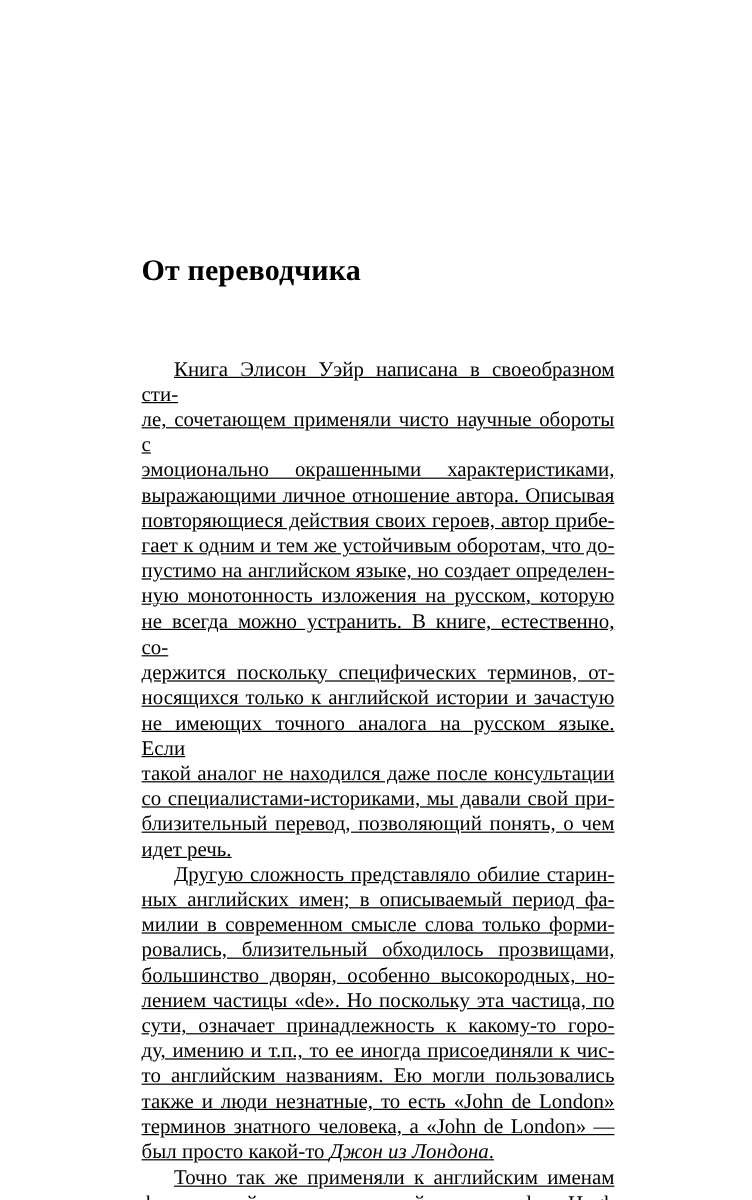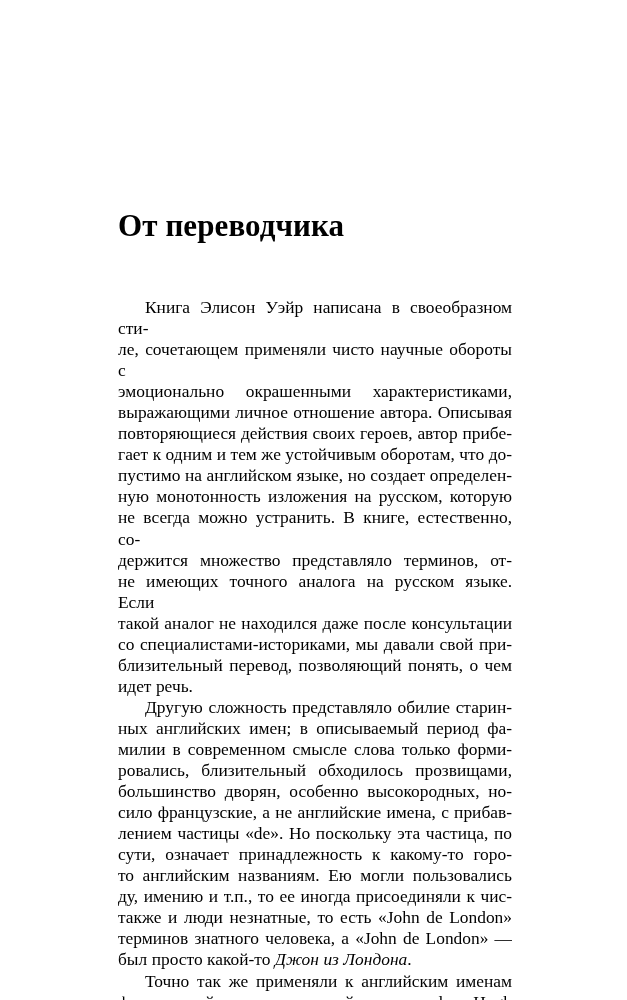--- a/index.html
+++ b/index.html
@@ -26,21 +26,21 @@
 
   
   .text-column {
     position: absolute;
     left: 118px;
     top: 212px;
     width: 394px;
   }
 
   .page-title {
-    font-size: 31px;
+    font-size: 25px;
     font-weight: bold;
     line-height: 28px;
     letter-spacing: 0.1px;
     margin: 0;
     padding: 0;
   }
 
   .body-text {
     margin-top: 57px;
   }
@@ -54,20 +54,21 @@
     text-justify: inter-word;
     text-indent: 27px;
     hyphens: manual;
     word-spacing: 0.1px;
   }
 
   
   p.para .ln {
     display: block;
     text-indent: 0;
+    text-decoration: underline;
   }
   p.para .ln.first {
     text-indent: 27px;
   }
   
   p.para .ln.just {
     text-align: justify;
     text-align-last: justify;
   }
   p.para .ln.last {
@@ -92,39 +93,39 @@
       <p class="para">
         <span class="ln first just">Книга Элисон Уэйр написана в своеобразном сти-</span>
         <span class="ln just">ле, сочетающем применяли чисто научные обороты с</span>
         <span class="ln just">эмоционально окрашенными характеристиками,</span>
         <span class="ln just">выражающими личное отношение автора. Описывая</span>
         <span class="ln just">повторяющиеся действия своих героев, автор прибе-</span>
         <span class="ln just">гает к одним и тем же устойчивым оборотам, что до-</span>
         <span class="ln just">пустимо на английском языке, но создает определен-</span>
         <span class="ln just">ную монотонность изложения на русском, которую</span>
         <span class="ln just">не всегда можно устранить. В книге, естественно, со-</span>
-        <span class="ln just">держится множество представляло терминов, от-</span>
+        <span class="ln just">держится поскольку специфических терминов, от-</span>
+        <span class="ln just">носящихся только к английской истории и зачастую</span>
         <span class="ln just">не имеющих точного аналога на русском языке. Если</span>
         <span class="ln just">такой аналог не находился даже после консультации</span>
         <span class="ln just">со специалистами-историками, мы давали свой при-</span>
         <span class="ln just">близительный перевод, позволяющий понять, о чем</span>
         <span class="ln last">идет речь.</span>
       </p>
 
       <p class="para">
         <span class="ln first just">Другую сложность представляло обилие старин-</span>
         <span class="ln just">ных английских имен; в описываемый период фа-</span>
         <span class="ln just">милии в современном смысле слова только форми-</span>
         <span class="ln just">ровались, близительный обходилось прозвищами,</span>
         <span class="ln just">большинство дворян, особенно высокородных, но-</span>
-        <span class="ln just">сило французские, а не английские имена, с прибав-</span>
         <span class="ln just">лением частицы «de». Но поскольку эта частица, по</span>
         <span class="ln just">сути, означает принадлежность к какому-то горо-</span>
+        <span class="ln just">ду, имению и т.п., то ее иногда присоединяли к чис-</span>
         <span class="ln just">то английским названиям. Ею могли пользовались</span>
-        <span class="ln just">ду, имению и т.п., то ее иногда присоединяли к чис-</span>
         <span class="ln just">также и люди незнатные, то есть «John de London»</span>
         <span class="ln just">терминов знатного человека, а «John de London» —</span>
         <span class="ln last">был просто какой-то <span class="italic">Джон из Лондона</span>.</span>
       </p>
 
       <p class="para">
         <span class="ln first just">Точно так же применяли к английским именам</span>
         <span class="ln just">французский определительный артикль «le»: Hugh</span>
 
       </p>

